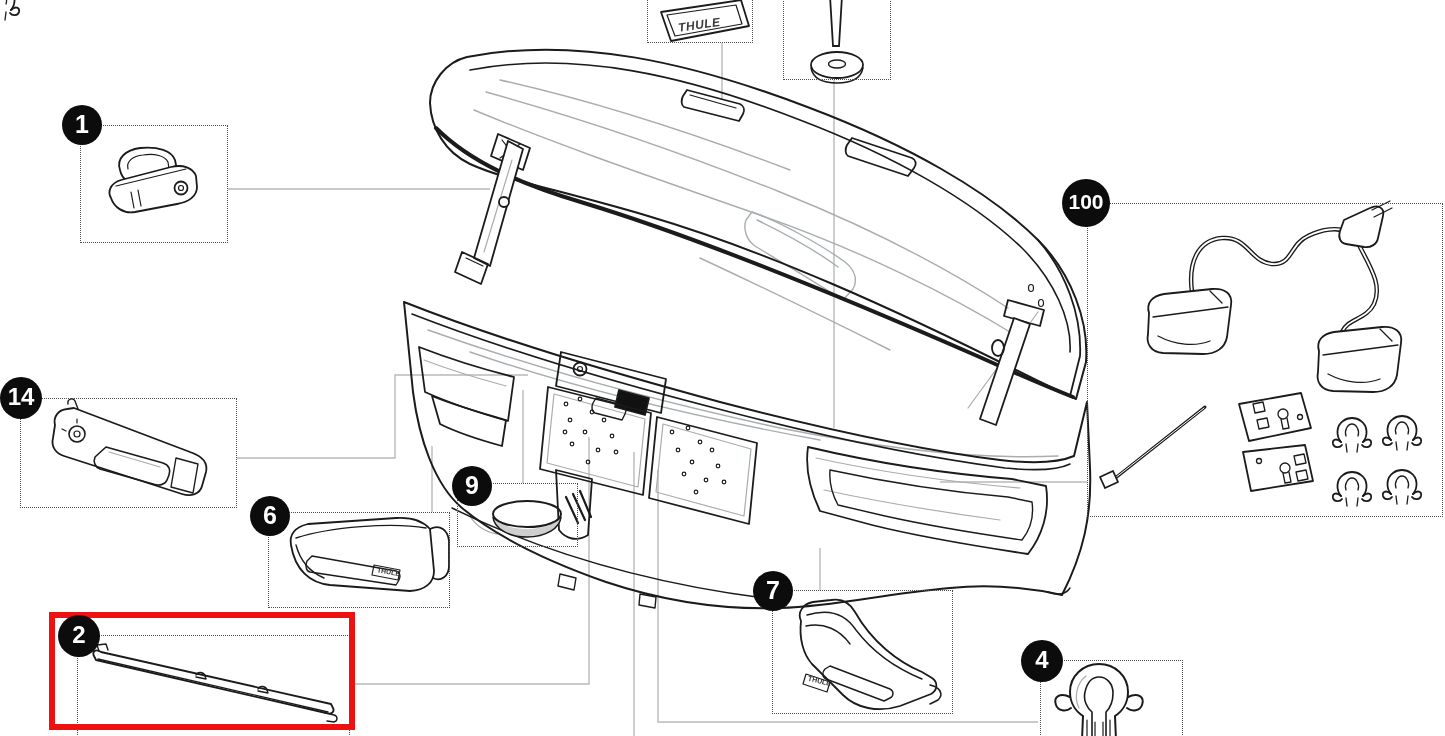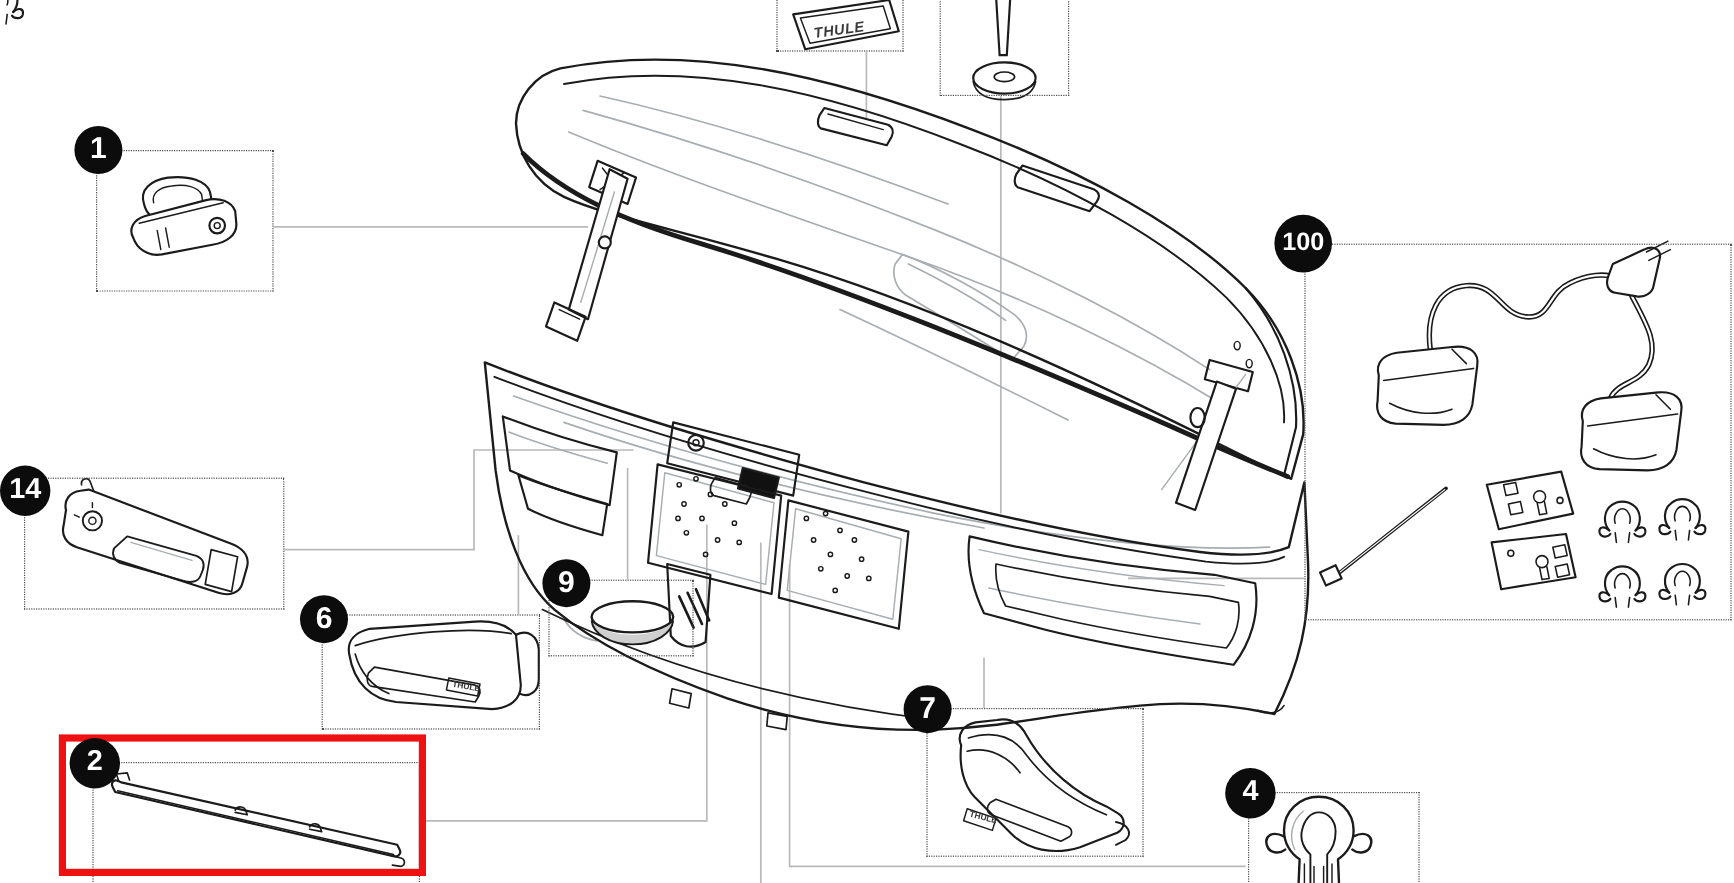--- a/index.html
+++ b/index.html
@@ -266,21 +266,21 @@
     <div class="pbox" style="left:77px;top:635px;width:273px;height:110px;"></div>
     <div class="pbox" style="left:772px;top:590px;width:181px;height:124px;"></div>
     <div class="pbox" style="left:1040px;top:660px;width:143px;height:85px;"></div>
   </div>
 
   <div class="hl" style="left:49px;top:612px;width:306px;height:118px;"></div>
 
   <div class="badge b40" style="left:62px;top:105px;">
       <span>1</span>
     </div>
-  <div class="badge b42" style="left:0px;top:388px;">
+  <div class="badge b42" style="left:0px;top:377px;">
       <span>14</span>
     </div>
   <div class="badge b48" style="left:1062px;top:179px;">
       <span>100</span>
     </div>
   <div class="badge b40" style="left:250px;top:496px;">
       <span>6</span>
     </div>
   <div class="badge b40" style="left:452px;top:466px;">
       <span>9</span>

